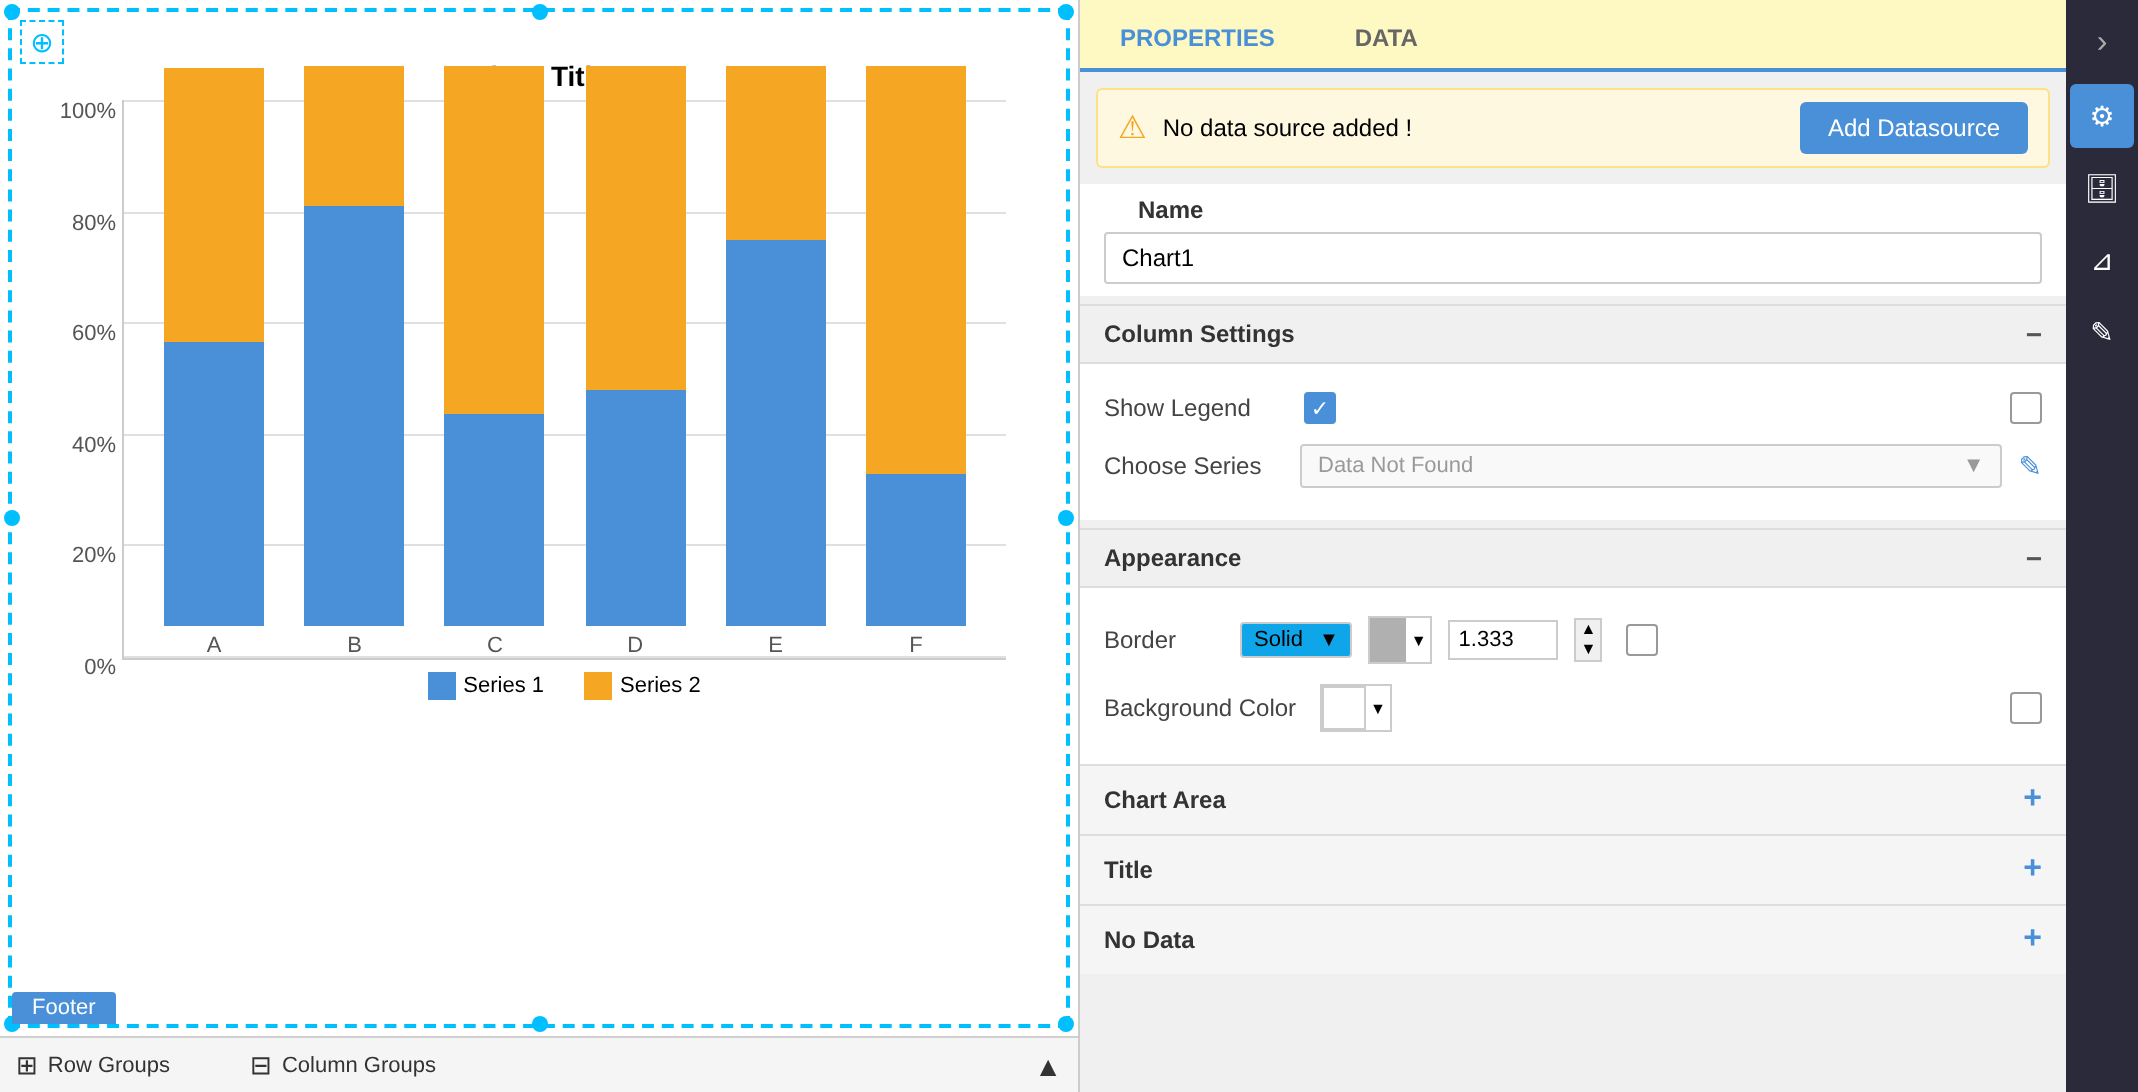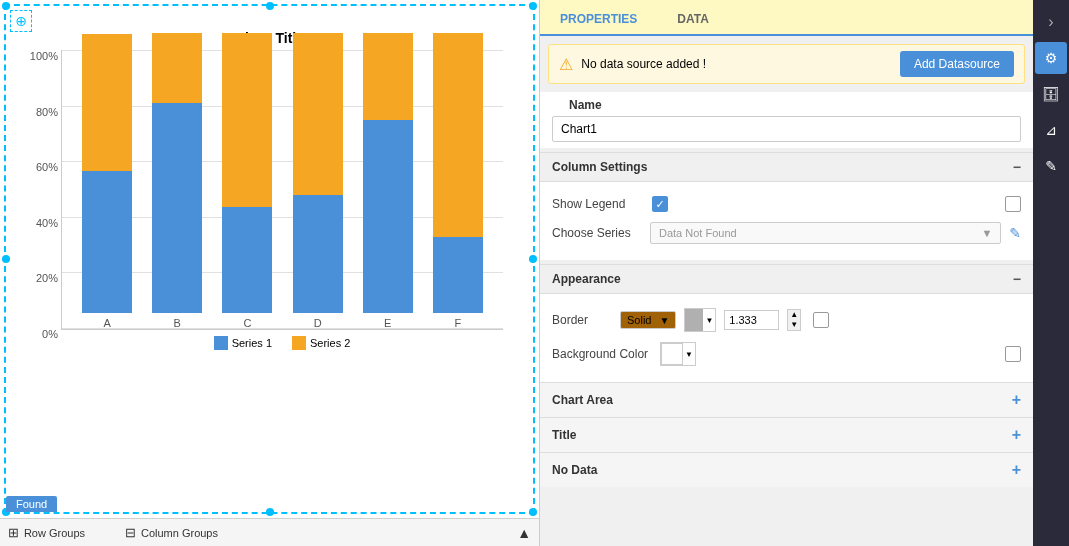--- a/index.html
+++ b/index.html
@@ -397,21 +397,21 @@
     .border-label {
       font-size: 12px;
       color: #444;
       min-width: 60px;
     }
 
     .border-dropdown {
       border: 1px solid #ccc;
       padding: 2px 6px;
       font-size: 11px;
-      background: #a16207;
+      background: #0ea5e9;
       display: flex; align-items: center; gap: 4px;
       border-radius: 2px;
     }
 
     .number-input {
       width: 55px;
       border: 1px solid #ccc;
       padding: 3px 4px;
       font-size: 11px;
       background: #fff;
@@ -573,21 +573,21 @@
           <span>Series 1</span>
         </div>
         <div class="legend-item">
           <div class="legend-box" style="background:#f5a623"></div>
           <span>Series 2</span>
         </div>
       </div>
     </div>
 
     <div class="footer-tab" style="position:absolute;bottom:0;left:0;">
-      <div class="footer-label">Found</div>
+      <div class="footer-label">Footer</div>
     </div>
   </div>
 
   <div class="bottom-bar">
     <div class="bottom-bar-item">
       <span style="font-size:13px;">⊞</span>
       <span>Row Groups</span>
     </div>
     <div class="bottom-bar-item">
       <span style="font-size:13px;">⊟</span>

